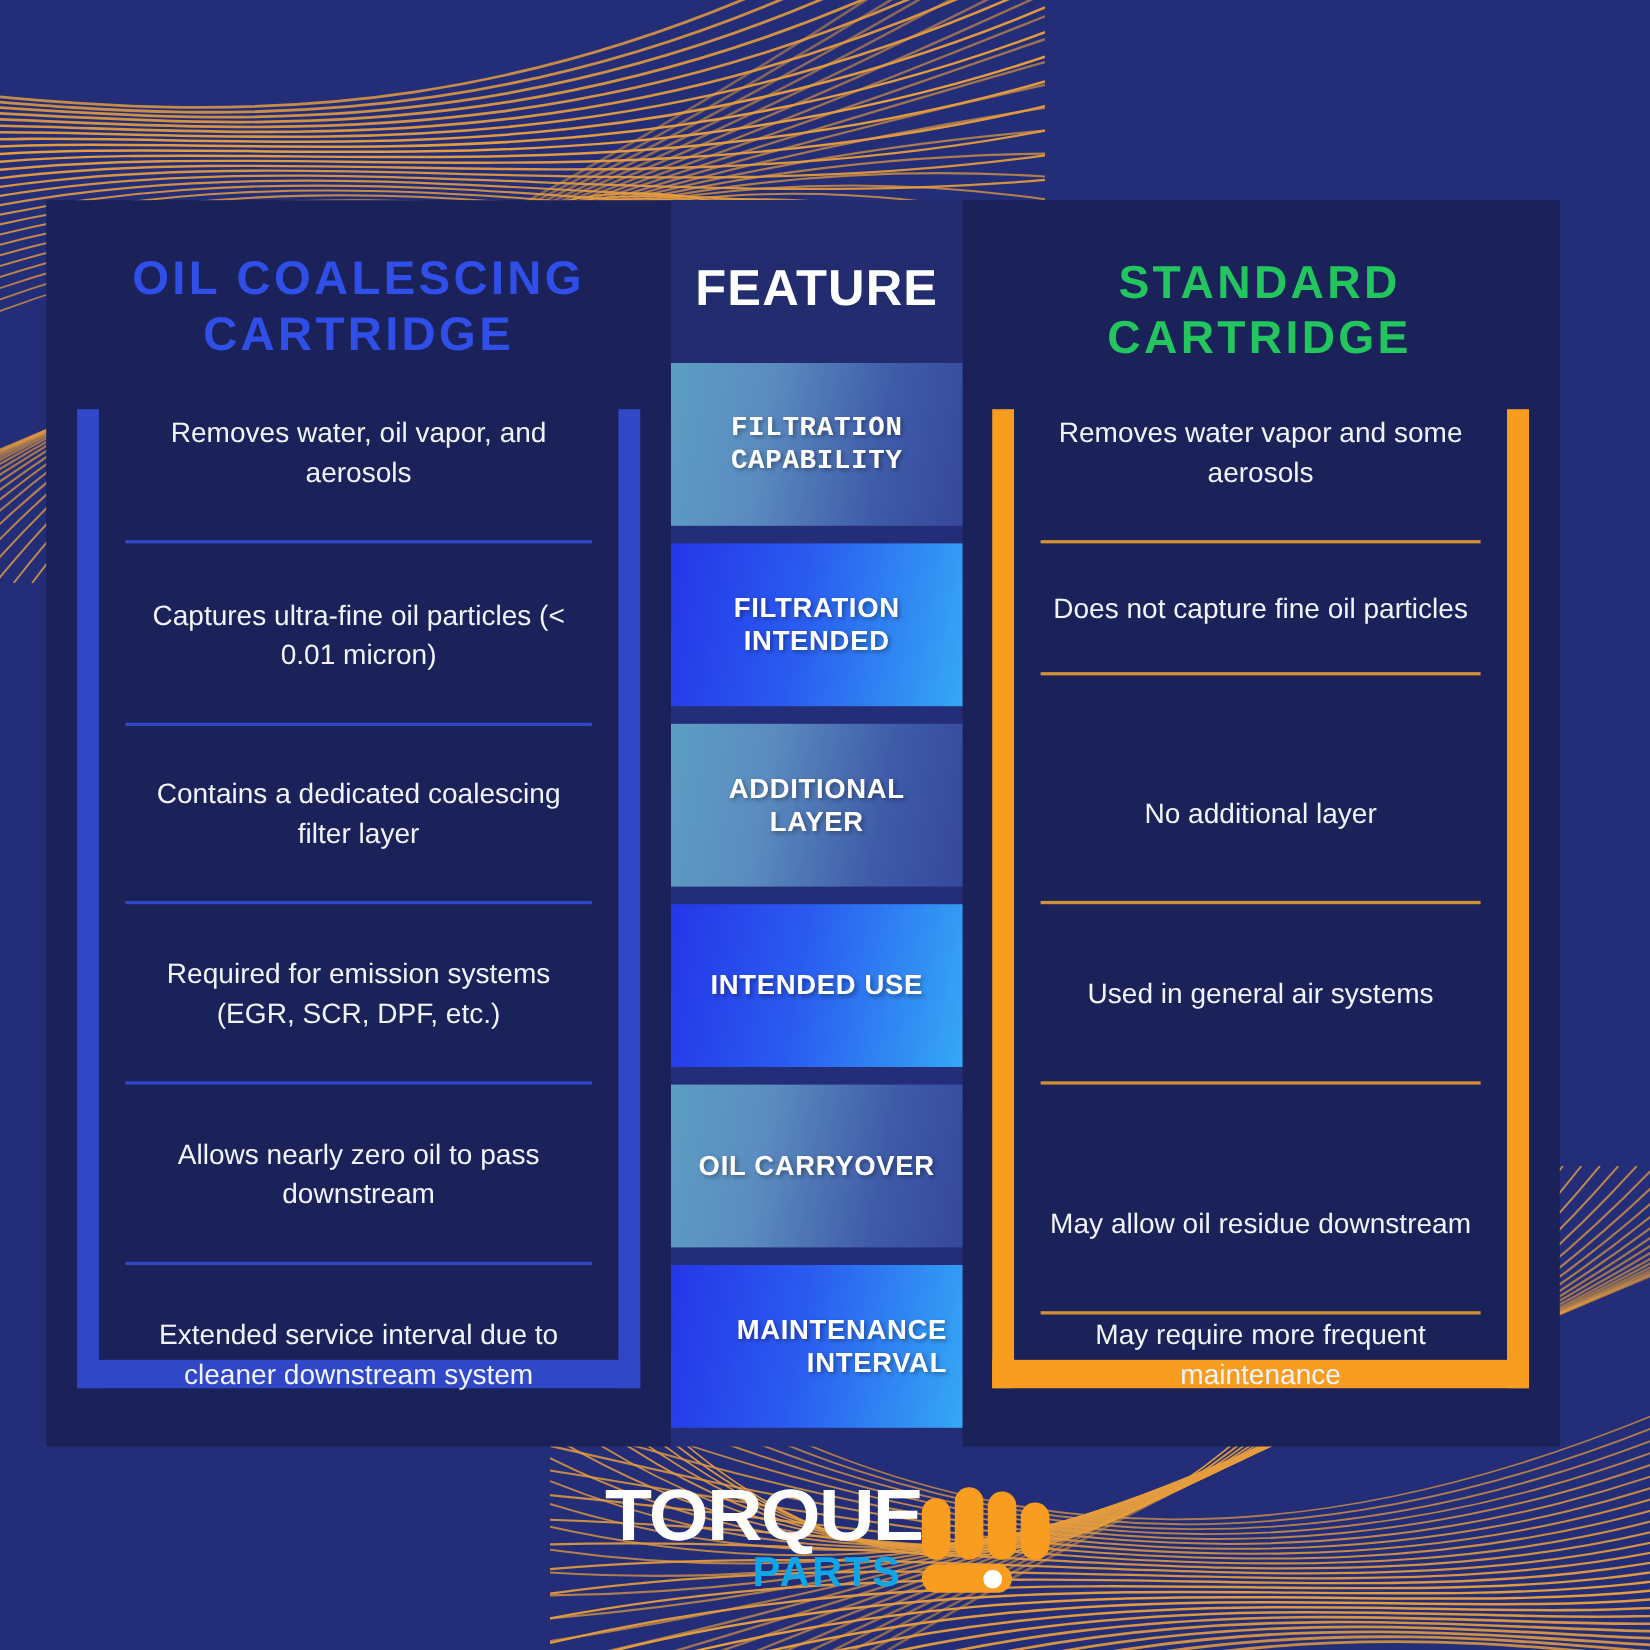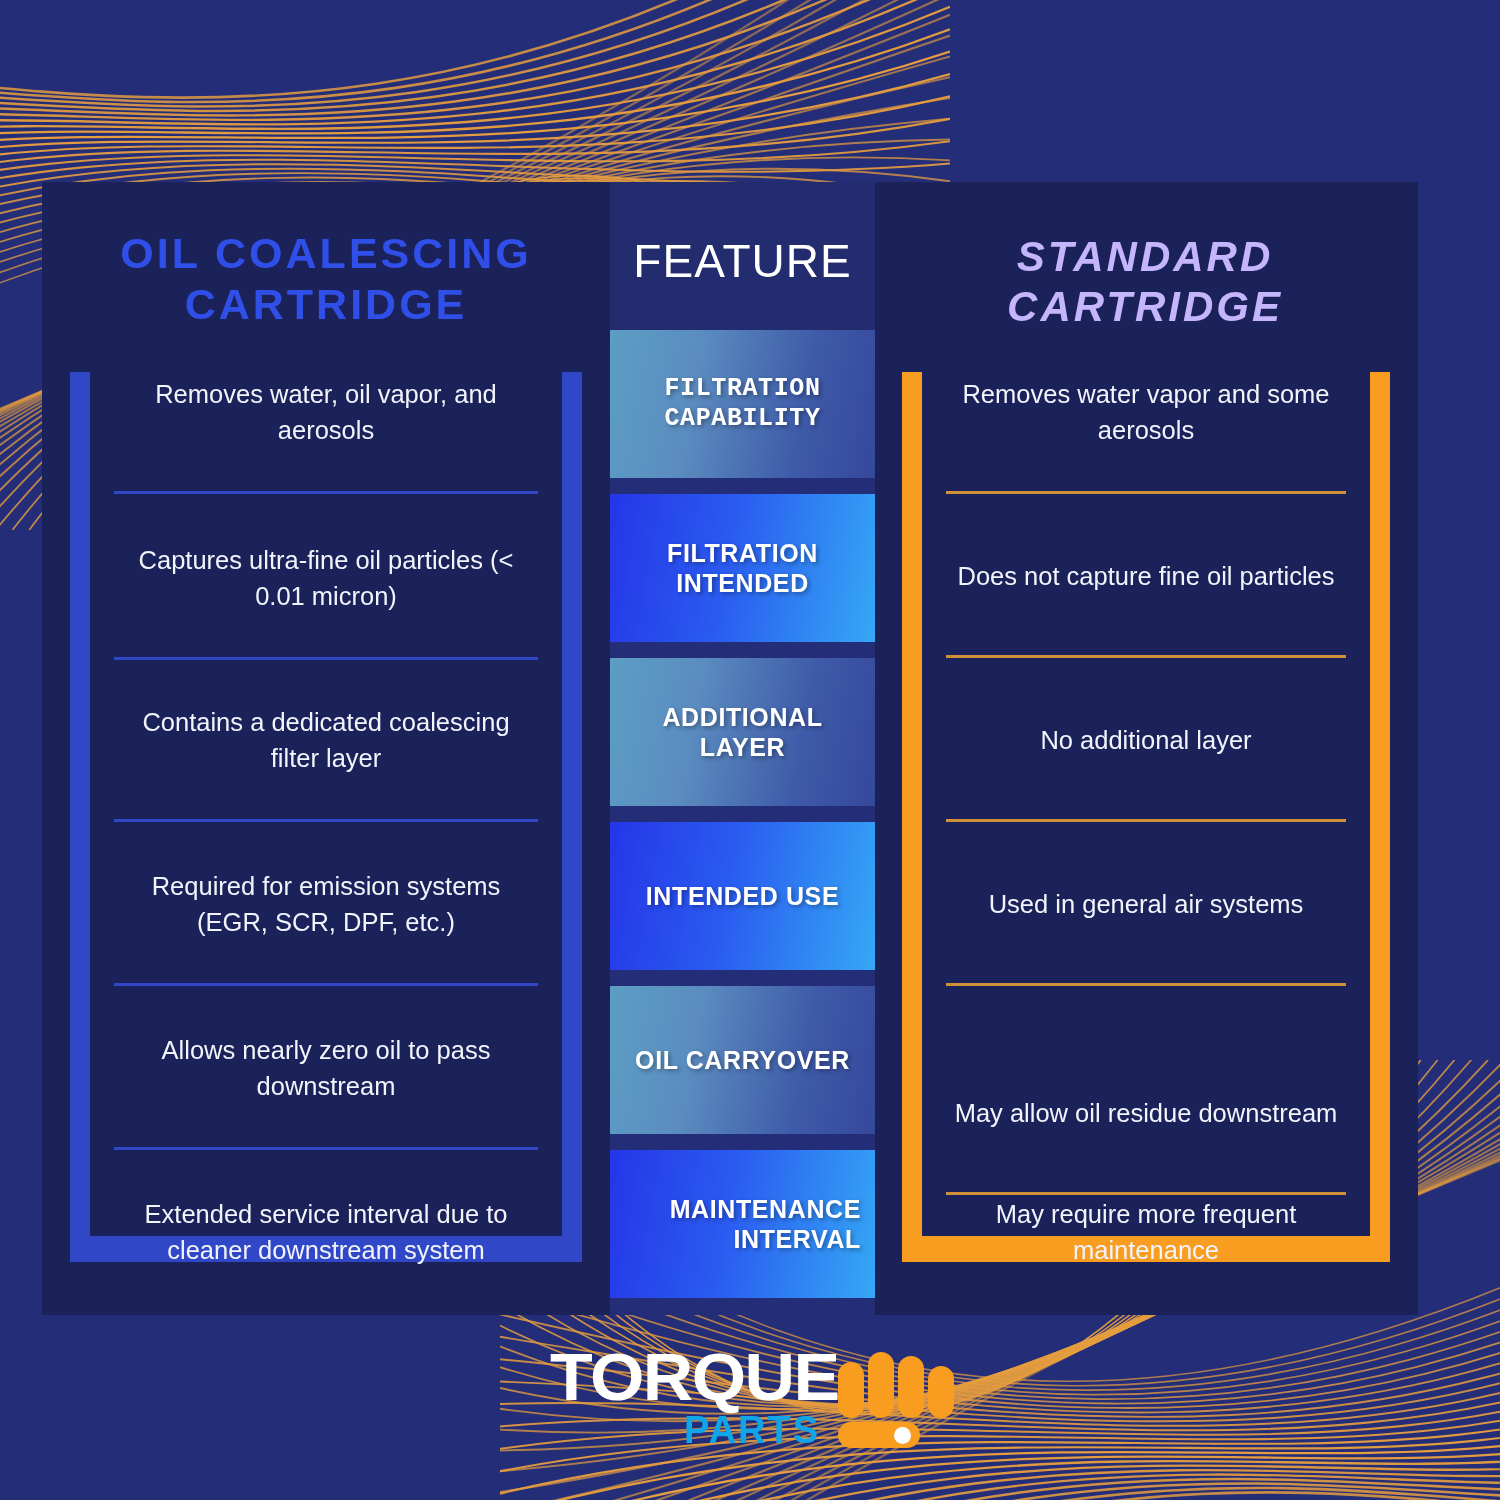--- a/index.html
+++ b/index.html
@@ -86,33 +86,32 @@
     font-size: 43px;
     font-weight: 700;
     letter-spacing: 3px;
     line-height: 1.18;
     text-transform: uppercase;
   }
   .head-center {
     left: 610px; top: 236px; width: 265px;
     color: #ffffff;
     font-size: 46px;
-    font-weight: 400;
+    font-weight: 700;
     letter-spacing: 1px;
     line-height: 1.1;
   }
   .head-right {
     left: 872px; top: 232px; width: 546px;
-    color: #c4b5fd;
+    color: #22c55e;
     font-size: 42px;
     font-weight: 700;
     letter-spacing: 3px;
     line-height: 1.18;
     text-transform: uppercase;
-    font-style: italic;
   }
 
   
   .center-col {
     position: absolute;
     left: 610px;
     top: 182px;
     width: 265px;
     height: 1133px;
     background: #232d78;
@@ -428,21 +427,21 @@
       </div>
       <div class="row" style="position: absolute; left: 0px; right: 0px; top: 778px; height: 164px;">
         <span>Extended service interval due to cleaner downstream system</span>
       </div>
     </div>
   <div class="rows rows-right" id="rows-right" style="height: 984px;">
       <div class="row" style="position: absolute; left: 0px; right: 0px; top: -42px; height: 164px;">
         <span>Removes water vapor and some aerosols</span>
         <div class="divider"></div>
       </div>
-      <div class="row" style="position: absolute; left: 0px; right: 0px; top: 122px; height: 164px;">
+      <div class="row" style="position: absolute; left: 0px; right: 0px; top: 122px; height: 120px;">
         <span>Does not capture fine oil particles</span>
         <div class="divider"></div>
       </div>
       <div class="row" style="position: absolute; left: 0px; right: 0px; top: 286px; height: 164px;">
         <span>No additional layer</span>
         <div class="divider"></div>
       </div>
       <div class="row" style="position: absolute; left: 0px; right: 0px; top: 450px; height: 164px;">
         <span>Used in general air systems</span>
         <div class="divider"></div>

